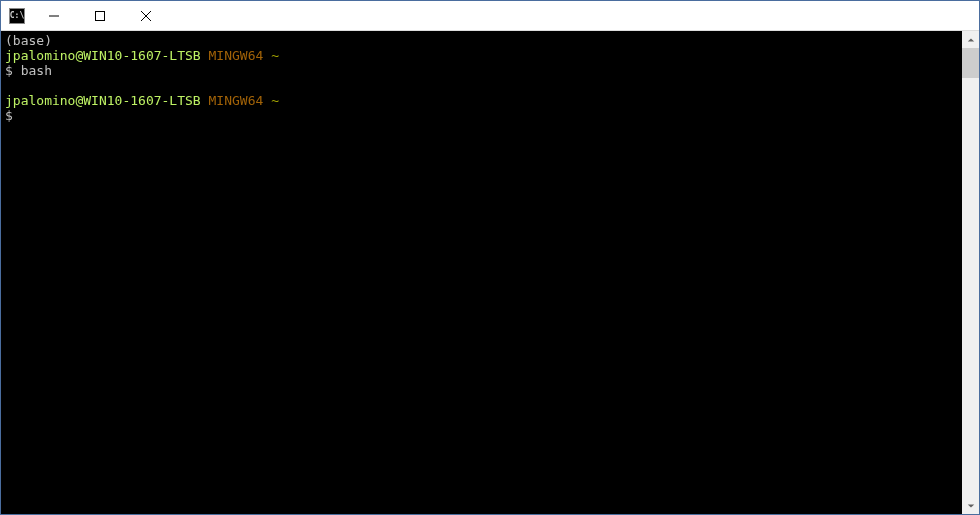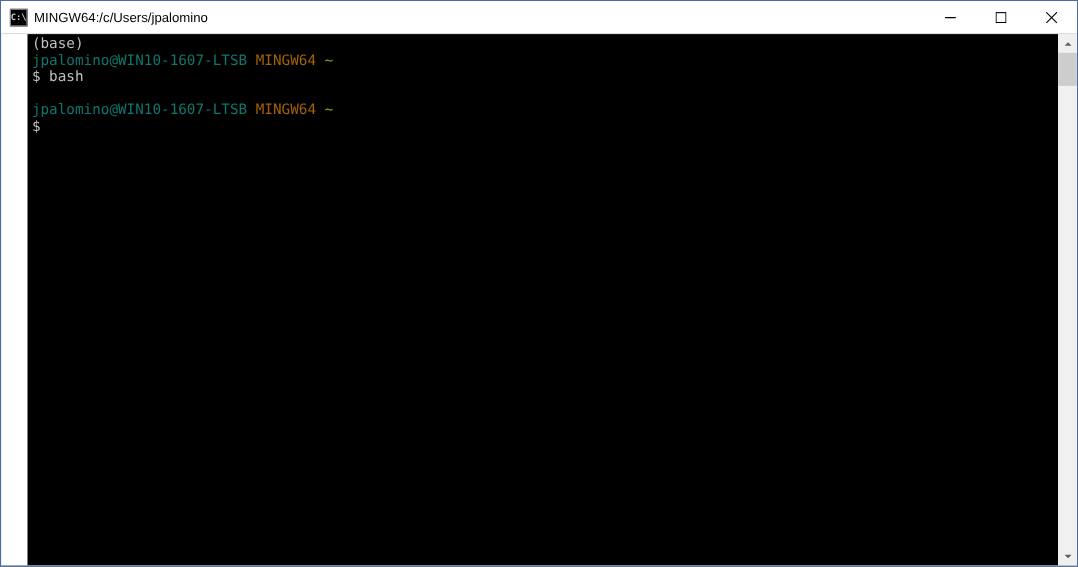--- a/index.html
+++ b/index.html
@@ -63,35 +63,34 @@
       width: 10px;
       height: 10px;
       stroke: #000;
       stroke-width: 1;
       fill: none;
     }
     .terminal-wrap {
       position: relative;
       height: calc(100% - 30px);
       display: flex;
-      padding-left: 24px;
     }
     .terminal {
       flex: 1;
       background: #000000;
       color: #c0c0c0;
       font-family: Consolas, "Lucida Console", monospace;
       font-size: 13px;
       line-height: 15px;
       padding: 2px 4px;
       white-space: pre;
       overflow: hidden;
     }
     .clr-gray { color: #c0c0c0; }
-    .clr-green { color: #0f766e; }
+    .clr-green { color: #bef264; }
     .clr-magenta { color: #a16207; }
     .clr-yellow { color: #a0a000; }
     .scrollbar {
       width: 17px;
       background: #f0f0f0;
       position: relative;
       display: flex;
       flex-direction: column;
     }
     .scroll-arrow {
@@ -118,21 +117,20 @@
       right: 0;
       height: 30px;
       background: #cdcdcd;
     }
   </style>
 </head>
 <body>
 
 <div class="titlebar">
   <span class="titlebar-icon">C:\</span>
-  <span class="titlebar-text">MINGW64:/c/Users/jpalomino</span>
   <div class="window-controls">
     <button class="win-btn">
       <svg viewBox="0 0 10 10">
           <line x1="0" y1="5" x2="10" y2="5"></line>
         </svg>
     </button>
     <button class="win-btn">
       <svg viewBox="0 0 10 10">
           <rect x="0.5" y="0.5" width="9" height="9"></rect>
         </svg>

